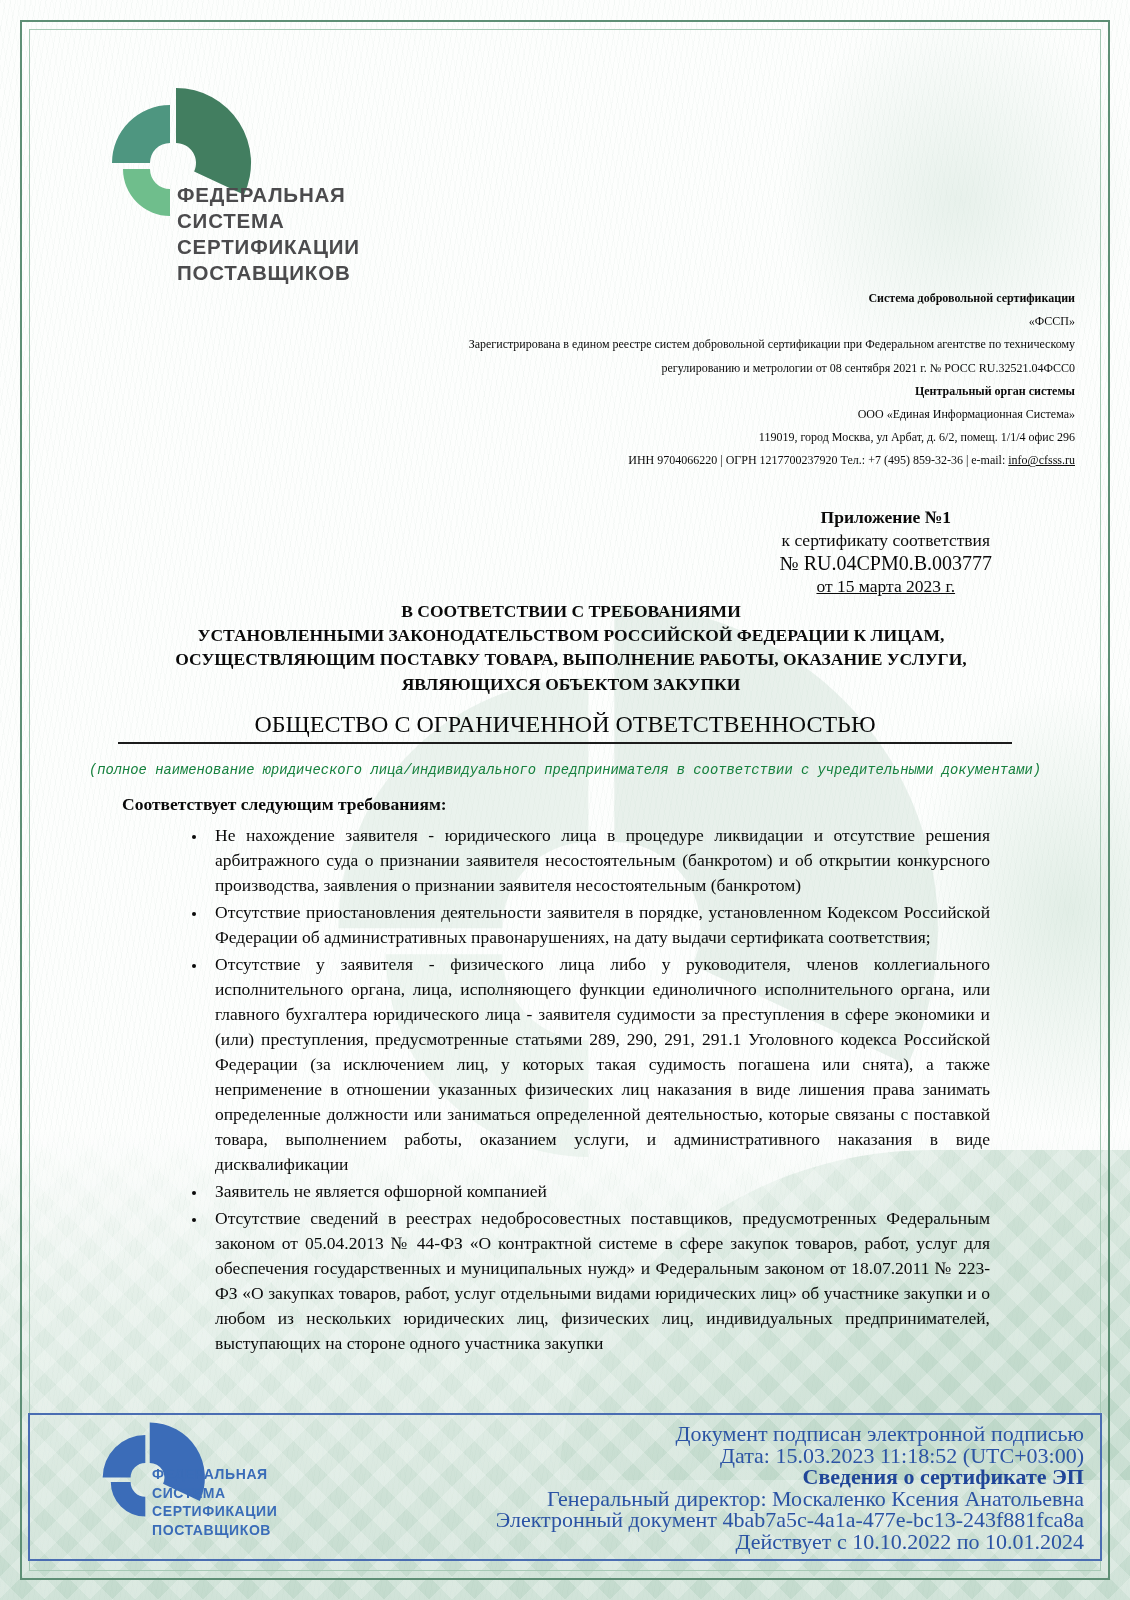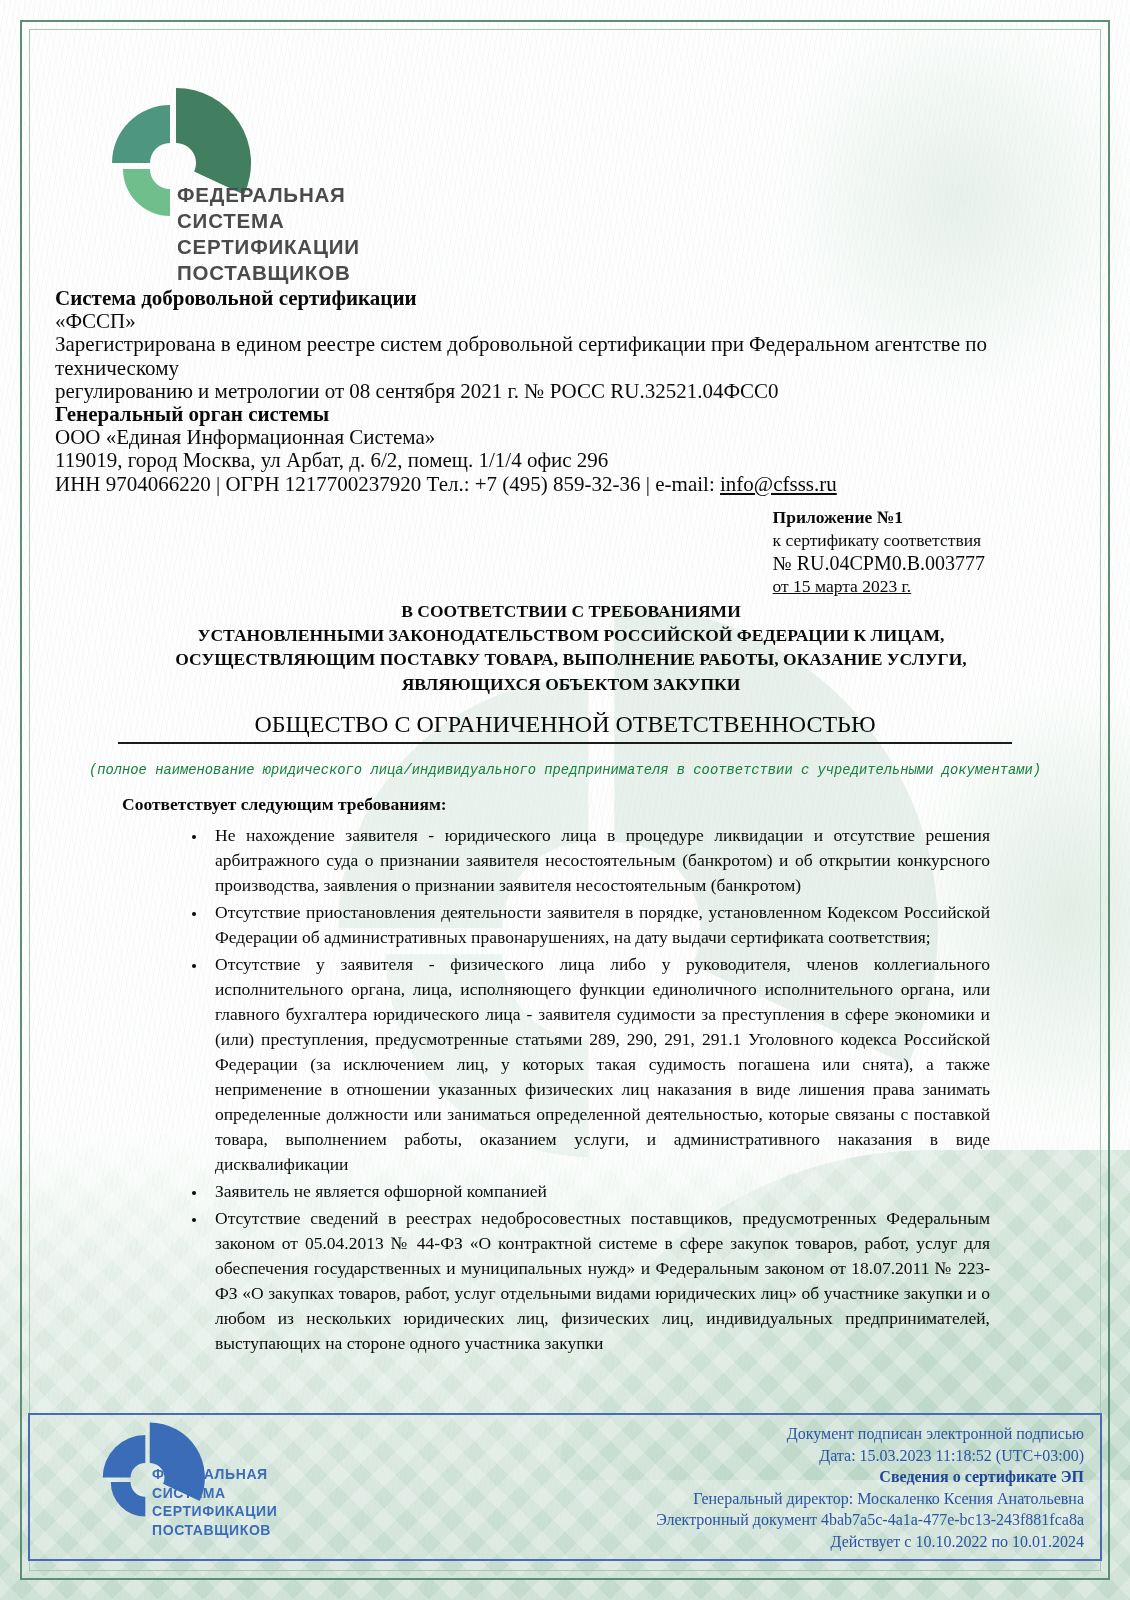--- a/index.html
+++ b/index.html
@@ -46,28 +46,28 @@
   .top-logo svg{position:absolute;left:0;top:0;}
   .logo-text{
     position:absolute;left:82px;top:96px;
     font-family:"Liberation Sans","DejaVu Sans",sans-serif;
     font-size:20.5px;line-height:26px;font-weight:600;letter-spacing:0.8px;
     color:#4b4b4d;white-space:nowrap;
   }
   
   .header-block{
     position:absolute;top:287px;left:55px;right:55px;
-    text-align:left;font-size:21px;line-height:23.2px;
+    text-align:right;font-size:12px;line-height:23.2px;
   }
   .b{font-weight:bold;}
   .email-link{color:inherit;text-decoration:underline;cursor:pointer;}
   
   .annex-block{
-    position:absolute;top:506px;right:145px;
-    text-align:left;font-size:17.5px;line-height:23px;
+    position:absolute;top:506px;right:138px;
+    text-align:center;font-size:17.5px;line-height:23px;
   }
   .annex-number{font-size:20px;}
   .u{text-decoration:underline;}
   
   .main{position:absolute;top:599px;left:0;right:0;}
   .req-heading{ text-align:center;font-weight:bold;font-size:17.5px;line-height:24.2px;padding-left:12px;}
   .company{ text-align:center;font-size:24px;line-height:31px;margin-top:13px;}
   .rule{border-top:2px solid #1c1c1c;margin:2px 118px 0 118px;}
   .caption{ text-align:center;font-style:italic;font-size:13.8px;line-height:17px;margin-top:18px;color:#15803d;font-family:Liberation Mono, monospace;}
   .intro{ font-weight:bold;font-size:17.5px;margin:15px 0 8px 122px;}
@@ -87,21 +87,21 @@
   .sig-logo{position:absolute;left:60px;top:6px;width:330px;height:136px;}
   .sig-logo svg{position:absolute;left:0;top:0;}
   .sig-logo-text{
     position:absolute;left:62px;top:44px;
     font-family:"Liberation Sans","DejaVu Sans",sans-serif;
     font-size:14px;line-height:18.5px;font-weight:600;letter-spacing:0.6px;
     color:#3a6cb8;white-space:nowrap;
   }
   .sig-text{
     position:absolute;right:16px;top:8px;text-align:right;
-    font-size:16px;line-height:21.6px;color:#2b53a4;
+    font-size:22px;line-height:21.6px;color:#2b53a4;
   }
   .sig-text .b{color:#1f4598;}
 </style>
 </head>
 <body>
 
 <div class="page">
 
   <div class="bg-layer bg-texture"></div>
   <div class="bg-layer bg-blob-topright"></div>
@@ -130,21 +130,21 @@
       <div>СЕРТИФИКАЦИИ</div>
       <div>ПОСТАВЩИКОВ</div>
     </div>
   </div>
 
   <div class="header-block">
     <div class="b">Система добровольной сертификации</div>
     <div>«ФССП»</div>
     <div>Зарегистрирована в едином реестре систем добровольной сертификации при Федеральном агентстве по техническому</div>
     <div>регулированию и метрологии от 08 сентября 2021 г. № РОСС RU.32521.04ФСС0</div>
-    <div class="b">Генеральный орган системы</div>
+    <div class="b">Центральный орган системы</div>
     <div>ООО «Единая Информационная Система»</div>
     <div>119019, город Москва, ул Арбат, д. 6/2, помещ. 1/1/4 офис 296</div>
     <div>
       <span>ИНН 9704066220 | ОГРН 1217700237920 Тел.: +7 (495) 859-32-36 | e-mail: </span><a class="email-link">info@cfsss.ru</a>
     </div>
   </div>
 
   <div class="annex-block">
     <div class="b">Приложение №1</div>
     <div>к сертификату соответствия</div>

